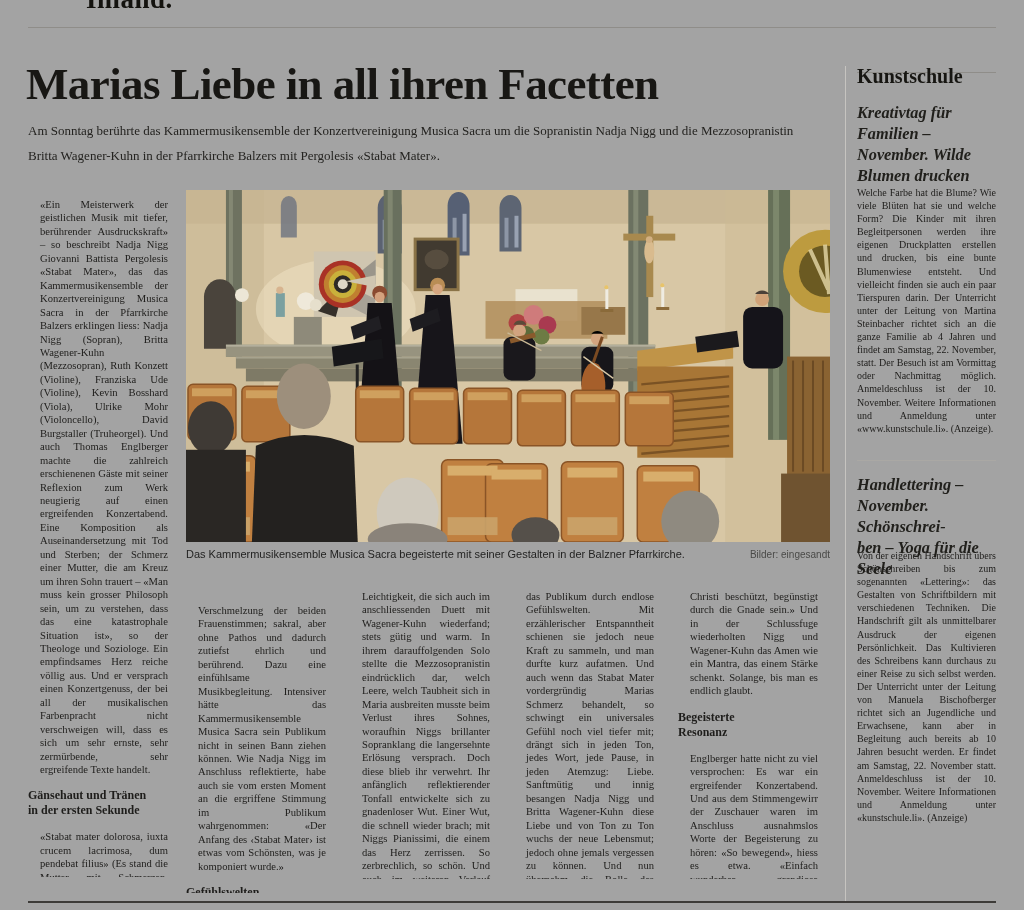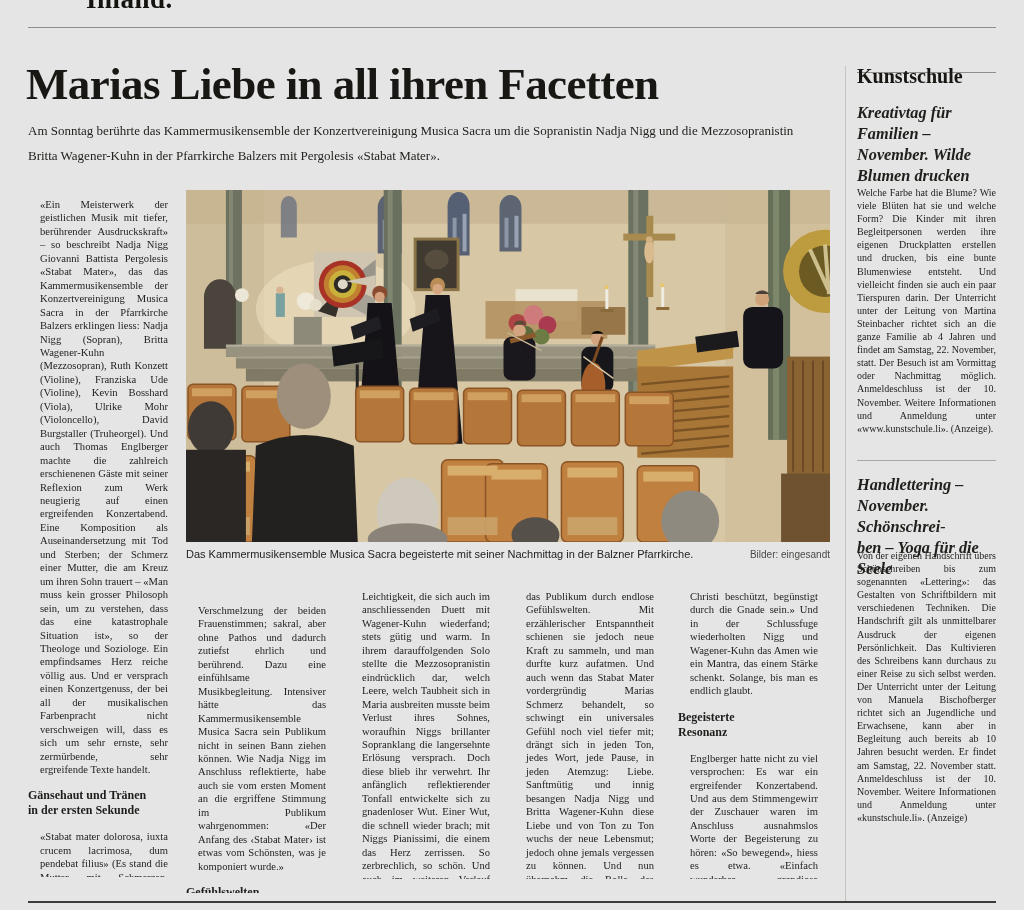--- a/index.html
+++ b/index.html
@@ -1,18 +1,18 @@
 <!DOCTYPE html>
 <html lang="de"><head>
 <meta charset="utf-8">
 <style>
   html,body{margin:0;padding:0;}
   body{width:1024px;height:910px;background:#fdfdfc;overflow:hidden;
        font-family:"Liberation Serif",serif;color:#1e1d1b;}
-  #page{position:relative;width:1024px;height:910px;background:#e5e5e5;overflow:hidden;}
+  #page{position:relative;width:1024px;height:910px;background:#a3a3a3;overflow:hidden;}
 
   .masthead{position:absolute;left:86px;top:-16px;font-size:27px;font-weight:700;
             color:#14130f;letter-spacing:.5px;}
   .rule{position:absolute;background:#8f8d89;height:1px;}
   .rule-top{left:28px;top:27px;width:968px;}
   .rule-bottom{left:28px;top:901px;width:968px;height:2px;background:#3d3b38;}
   .rule-vert{left:845px;top:66px;width:1px;height:835px;background:#c6c4c0;}
   .rule-sb-top{left:857px;top:72px;width:139px;}
   .rule-sb-mid{left:857px;top:460px;width:139px;background:#aaa8a4;}
 
@@ -287,21 +287,21 @@
         <ellipse cx="118" cy="208" rx="27" ry="33" fill="#9d8f7c"></ellipse>
         <path d="M70 258 q48 -22 98 0 l4 97 l-106 0 z" fill="#23211f"></path>
         <ellipse cx="222" cy="326" rx="31" ry="36" fill="#cfc9bd"></ellipse>
         <ellipse cx="222" cy="352" rx="40" ry="16" fill="#8a837a"></ellipse>
         <ellipse cx="505" cy="334" rx="29" ry="31" fill="#8f8a80"></ellipse>
         <ellipse cx="350" cy="348" rx="24" ry="18" fill="#55504a"></ellipse>
       </g>
     </svg>
   </div>
   <div class="caption-row">
-    <span class="caption">Das Kammermusikensemble Musica Sacra begeisterte mit seiner Nachmittag in der Balzner Pfarrkirche.</span>
+    <span class="caption">Das Kammermusikensemble Musica Sacra begeisterte mit seiner Gestalten in der Balzner Pfarrkirche.</span>
     <span class="credit">Bilder: eingesandt</span>
   </div>
 
   <div class="col" id="col2">
     <p>Verschmelzung der beiden Frauenstimmen; sakral, aber ohne Pathos und dadurch zutiefst ehrlich und berührend. Dazu eine einfühlsame Musikbegleitung. Intensiver hätte das Kammermusikensemble Musica Sacra sein Publikum nicht in seinen Bann ziehen können. Wie Nadja Nigg im Anschluss reflektierte, habe auch sie vom ersten Moment an die ergriffene Stimmung im Publikum wahrgenommen: «Der Anfang des ‹Stabat Mater› ist etwas vom Schönsten, was je komponiert wurde.»</p>
     <div class="crosshead">Gefühlswelten
 durchlebt</div>
   </div>
   <div class="col" id="col3">
     <p>Leichtigkeit, die sich auch im anschliessenden Duett mit Wagener-Kuhn wiederfand; stets gütig und warm. In ihrem darauffolgenden Solo stellte die Mezzosopranistin eindrücklich dar, welch Leere, welch Taubheit sich in Maria ausbreiten musste beim Verlust ihres Sohnes, woraufhin Niggs brillanter Sopranklang die langersehnte Erlösung versprach. Doch diese blieb ihr verwehrt. Ihr anfänglich reflektierender Tonfall entwickelte sich zu gnadenloser Wut. Einer Wut, die schnell wieder brach; mit Niggs Pianissimi, die einem das Herz zerrissen. So zerbrechlich, so schön. Und auch im weiteren Verlauf schickten die beiden Opernsängerinnen</p>

